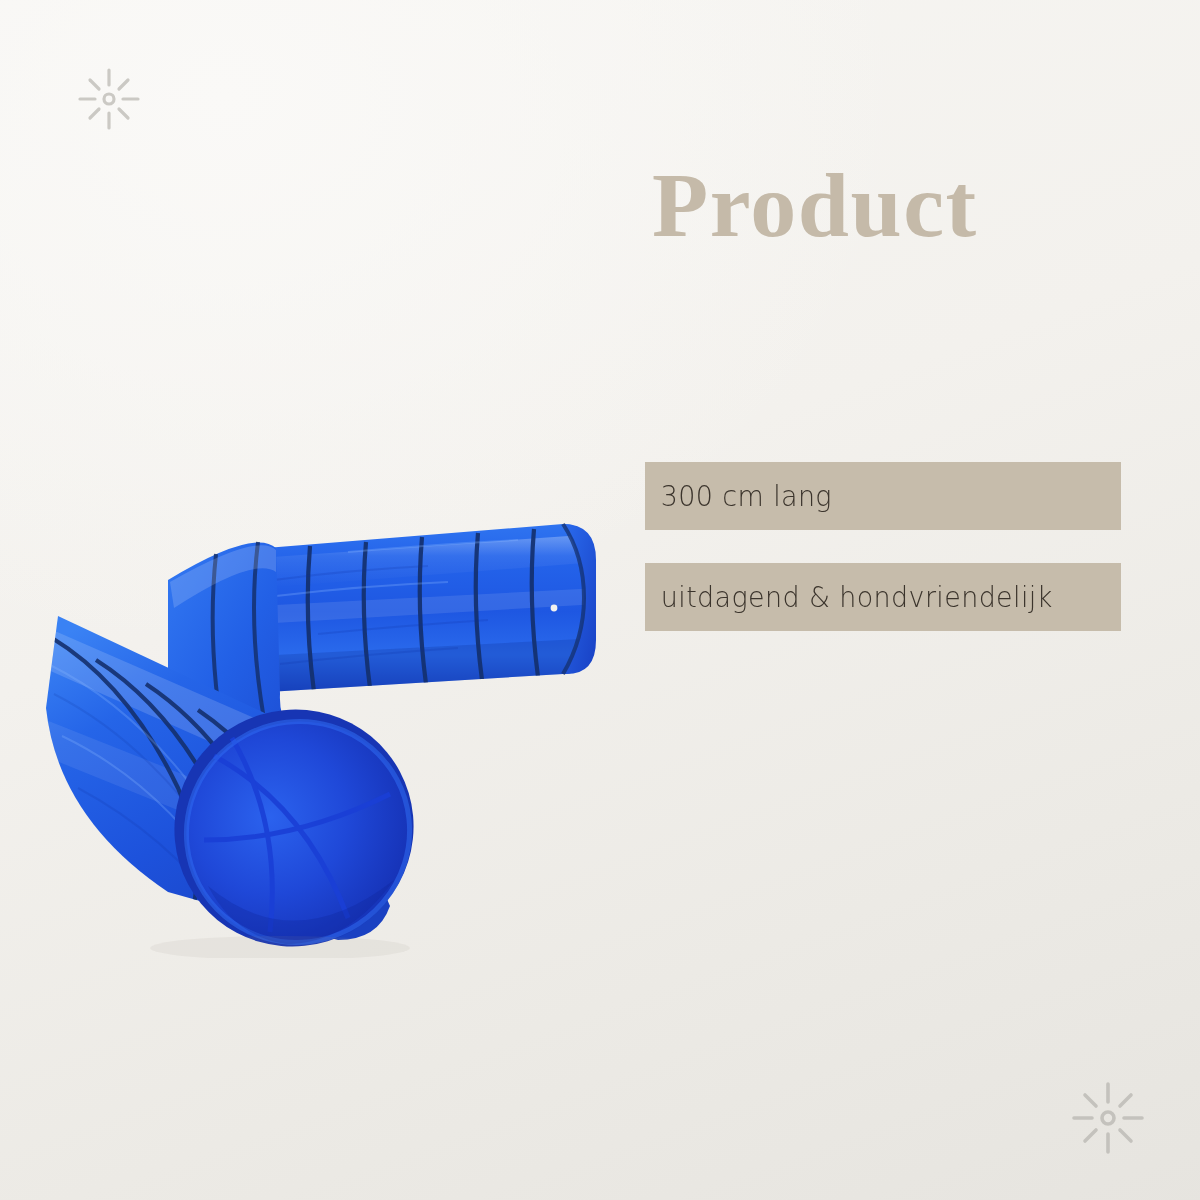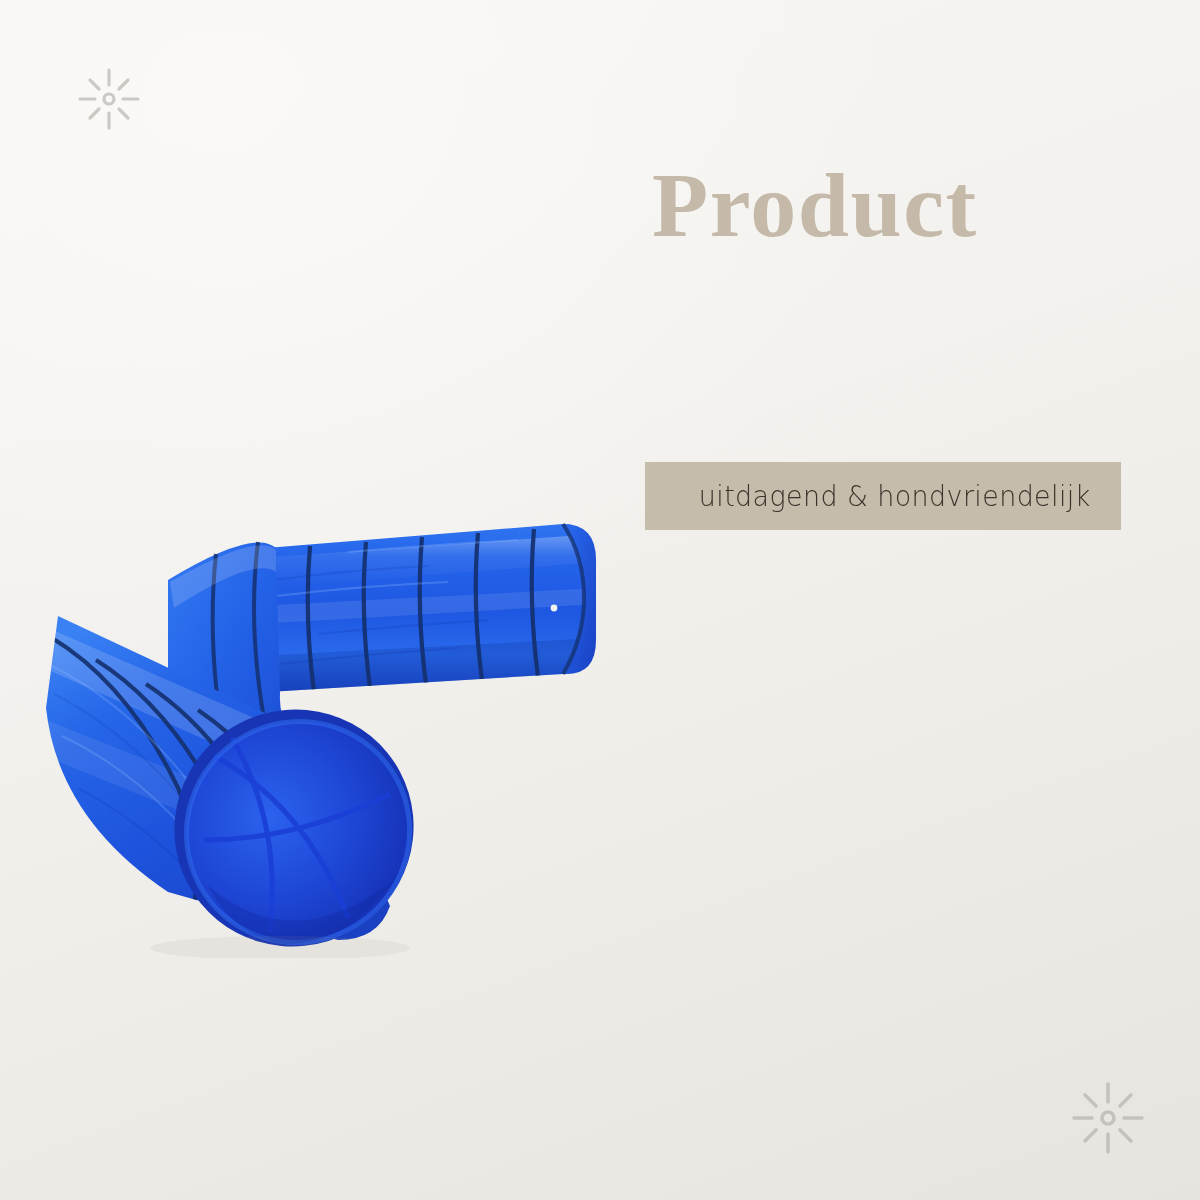--- a/index.html
+++ b/index.html
@@ -34,21 +34,21 @@
 
   
   #features{position:absolute;left:645px;top:462px;width:476px;}
   .feature-row{
     position:relative;
     width:476px;height:68px;
     margin-bottom:33px;
     background:#c6bcab;
     display:flex;align-items:center;
   }
-  .feature-row:last-child{margin-bottom:6px;justify-content:flex-end;}
+  .feature-row:last-child{margin-bottom:6px;}
   .feature-label{
     padding-left:17px;
     font-family:"DejaVu Sans", sans-serif;
     font-weight:300;
     font-size:29px;
     letter-spacing:0.4px;
     color:#3b342c;
     white-space:nowrap;
     transform:scaleX(0.93);
     transform-origin:left center;
@@ -96,20 +96,23 @@
       </g>
     </svg>
   </div>
 
   <div id="title">
     <span class="tline">Product</span>
   </div>
 
   <div id="features">
     <div class="feature-row">
+      <span class="feature-label">300 cm lang</span>
+    </div>
+    <div class="feature-row">
       <span class="feature-label">uitdagend &amp; hondvriendelijk</span>
     </div>
   </div>
 
   <div id="product">
     <svg viewBox="0 0 600 470" xmlns="http://www.w3.org/2000/svg" aria-hidden="true">
       <defs>
 
         <linearGradient id="armFar" x1="0" y1="0" x2="0" y2="1">
           <stop offset="0%" stop-color="#2f74f0"></stop>

